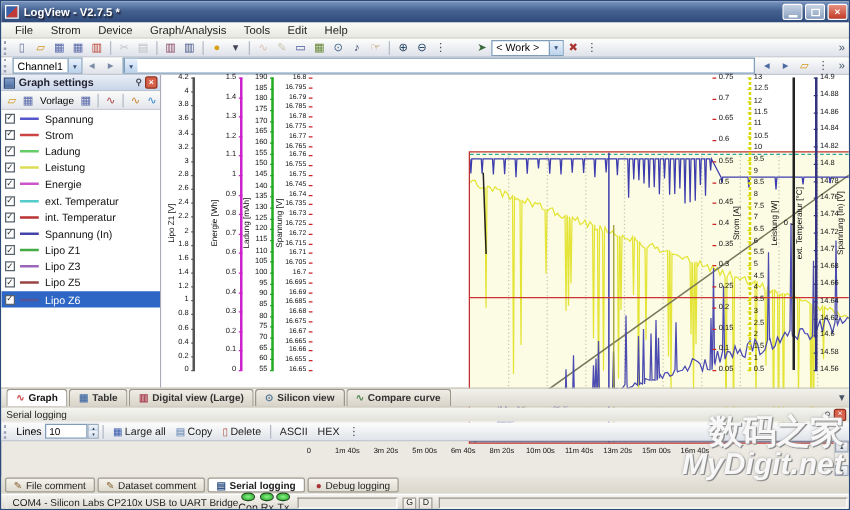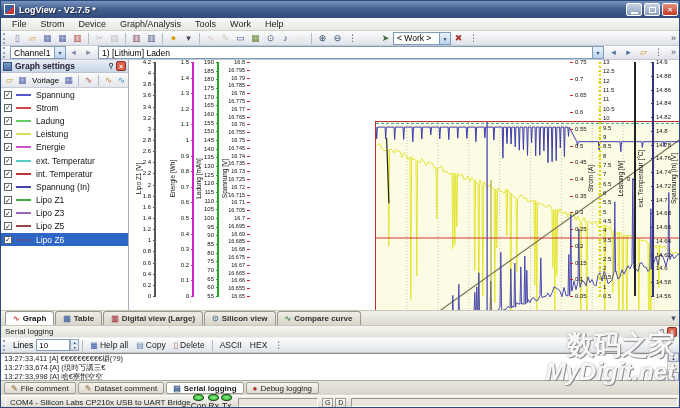--- a/index.html
+++ b/index.html
@@ -99,21 +99,21 @@
       <div class="wb close">×</div>
     </div>
   </div>
 
   <div class="menubar" id="menubar">
       <div class="menuitem">File</div>
       <div class="menuitem">Strom</div>
       <div class="menuitem">Device</div>
       <div class="menuitem">Graph/Analysis</div>
       <div class="menuitem">Tools</div>
-      <div class="menuitem">Work</div>
+      <div class="menuitem">Edit</div>
       <div class="menuitem">Help</div>
     </div>
 
   <div class="toolbar tb1" id="toolbar1">
       <div class="grip"></div>
       <div class="tbi" style="color: rgb(106, 122, 154);">▯</div>
       <div class="tbi" style="color: rgb(212, 154, 32);">▱</div>
       <div class="tbi" style="color: rgb(90, 106, 170);">▦</div>
       <div class="tbi" style="color: rgb(90, 106, 170);">▦</div>
       <div class="tbi" style="color: rgb(187, 68, 51);">▥</div>
@@ -152,21 +152,20 @@
 
   <div class="toolbar tb2" id="toolbar2">
       <div class="grip"></div>
       <div class="combo" style="width: 56px;">
         <div class="ctext">Channel1</div>
         <div class="carrow">▾</div>
       </div>
       <div class="tbi" style="color: rgb(122, 138, 166);">◂</div>
       <div class="tbi" style="color: rgb(122, 138, 166);">▸</div>
       <div class="combo" style="flex: 1 1 0%; margin: 0px 2px;">
-        <div class="ctext">1) [Lithium] Laden</div>
         <div class="carrow">▾</div>
       </div>
       <div class="tbi" style="color: rgb(74, 106, 160);">◂</div>
       <div class="tbi" style="color: rgb(74, 106, 160);">▸</div>
       <div class="tbi" style="color: rgb(212, 154, 32);">▱</div>
       <div class="tbi" style="color: rgb(68, 68, 85);">⋮</div>
       <div class="tbi" style="color: rgb(68, 85, 102);">»</div>
     </div>
 
   <div class="lpanel">
@@ -650,39 +649,34 @@
       <div class="grip"></div>
       <div style="margin: 0px 3px;">Lines</div>
       <input class="linesinput" value="10" style="">
       <div class="spin">
         <div>▴</div>
         <div>▾</div>
       </div>
       <div class="sep"></div>
       <div class="sbtn">
         <div style="color: rgb(51, 85, 170); font-size: 8px;">▦</div>
-        <div>Help all</div>
+        <div>Large all</div>
       </div>
       <div class="sbtn">
         <div style="color: rgb(85, 119, 170); font-size: 8px;">▤</div>
         <div>Copy</div>
       </div>
       <div class="sbtn">
         <div style="color: rgb(170, 85, 68); font-size: 8px;">▯</div>
         <div>Delete</div>
       </div>
       <div class="sep"></div>
       <div class="sbtn">ASCII</div>
       <div class="sbtn">HEX</div>
       <div class="tbi" style="color: rgb(68, 68, 85);">⋮</div>
-    </div>
-  <div class="logarea" id="logarea">
-      <div class="logline">13:27:33,411 [A] €€€€€€€€€€檘(?9)</div>
-      <div class="logline">13:27:33,674 [A] (現時丂講三€</div>
-      <div class="logline">13:27:33,998 [A] 啥€寮剒空空</div>
     </div>
   <div class="vscroll">
     <div class="sarrow">▴</div>
     <div class="sarrow">▾</div>
   </div>
 
   <div class="btabs" id="btabs">
       <div class="btab">
         <div class="vico" style="color: rgb(136, 102, 51);">✎</div>
         <div>File comment</div>

